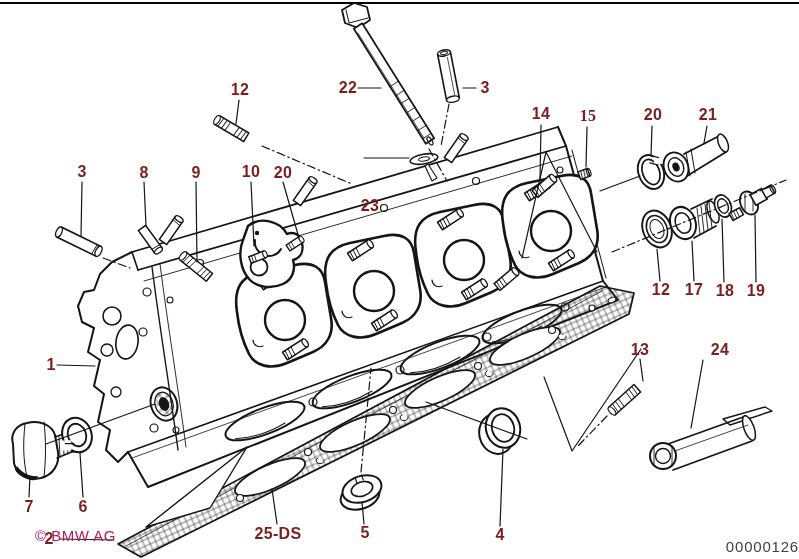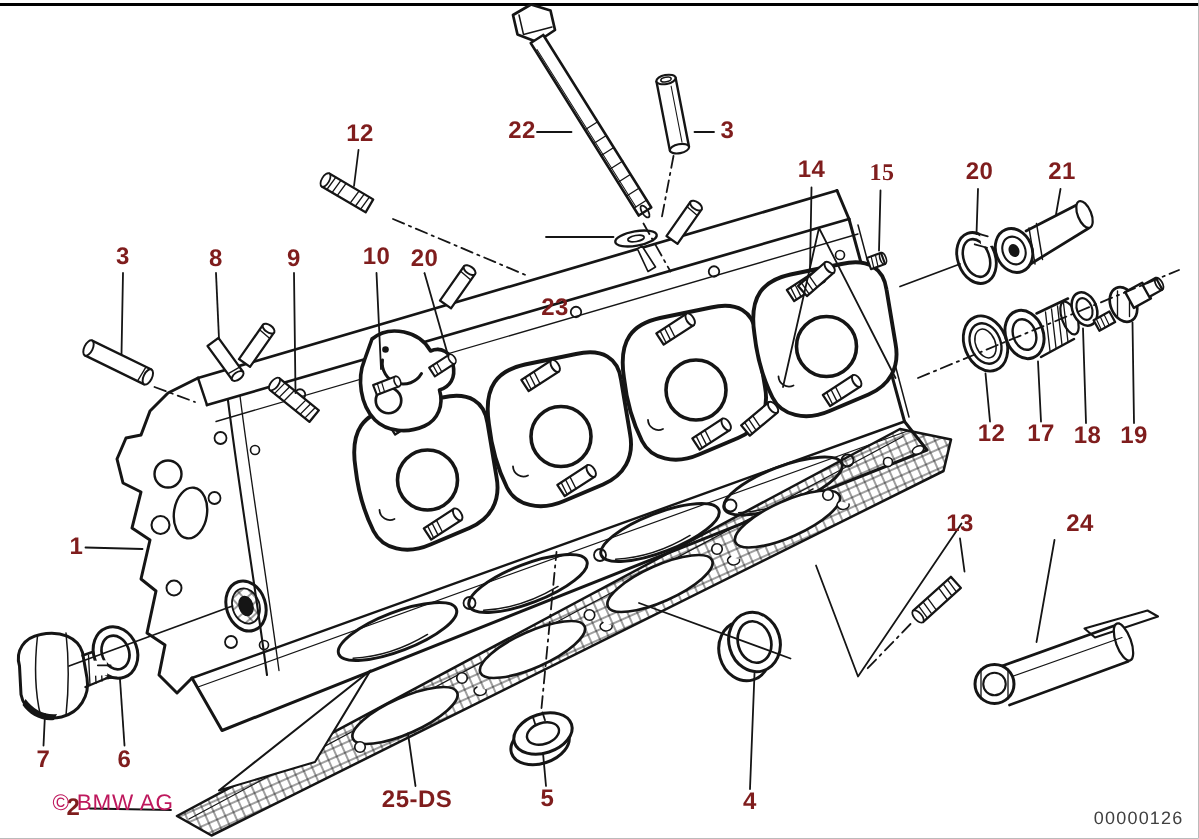--- a/index.html
+++ b/index.html
@@ -13,21 +13,21 @@
   .callout{
     position:absolute;transform:translate(-50%,-50%);
     font-family:"Liberation Sans",sans-serif;font-weight:bold;font-size:16px;
     color:#7f1d1d;white-space:nowrap;letter-spacing:0.3px;user-select:none;
   }
   .copyright{
     position:absolute;left:35px;top:527px;font-size:15px;color:#be185d;
     white-space:nowrap;letter-spacing:0.5px;
   }
   .drawing-number{
-    position:absolute;right:10px;top:538px;font-size:12px;color:var(--watermark);
+    position:absolute;right:0;top:538px;font-size:15px;color:var(--watermark);
     letter-spacing:0.8px;
   }
   svg{position:absolute;left:0;top:0;color:var(--ink);}
 </style>
 </head>
 <body>
 
 <div id="canvas">
   <div class="top-rule"></div>
 

